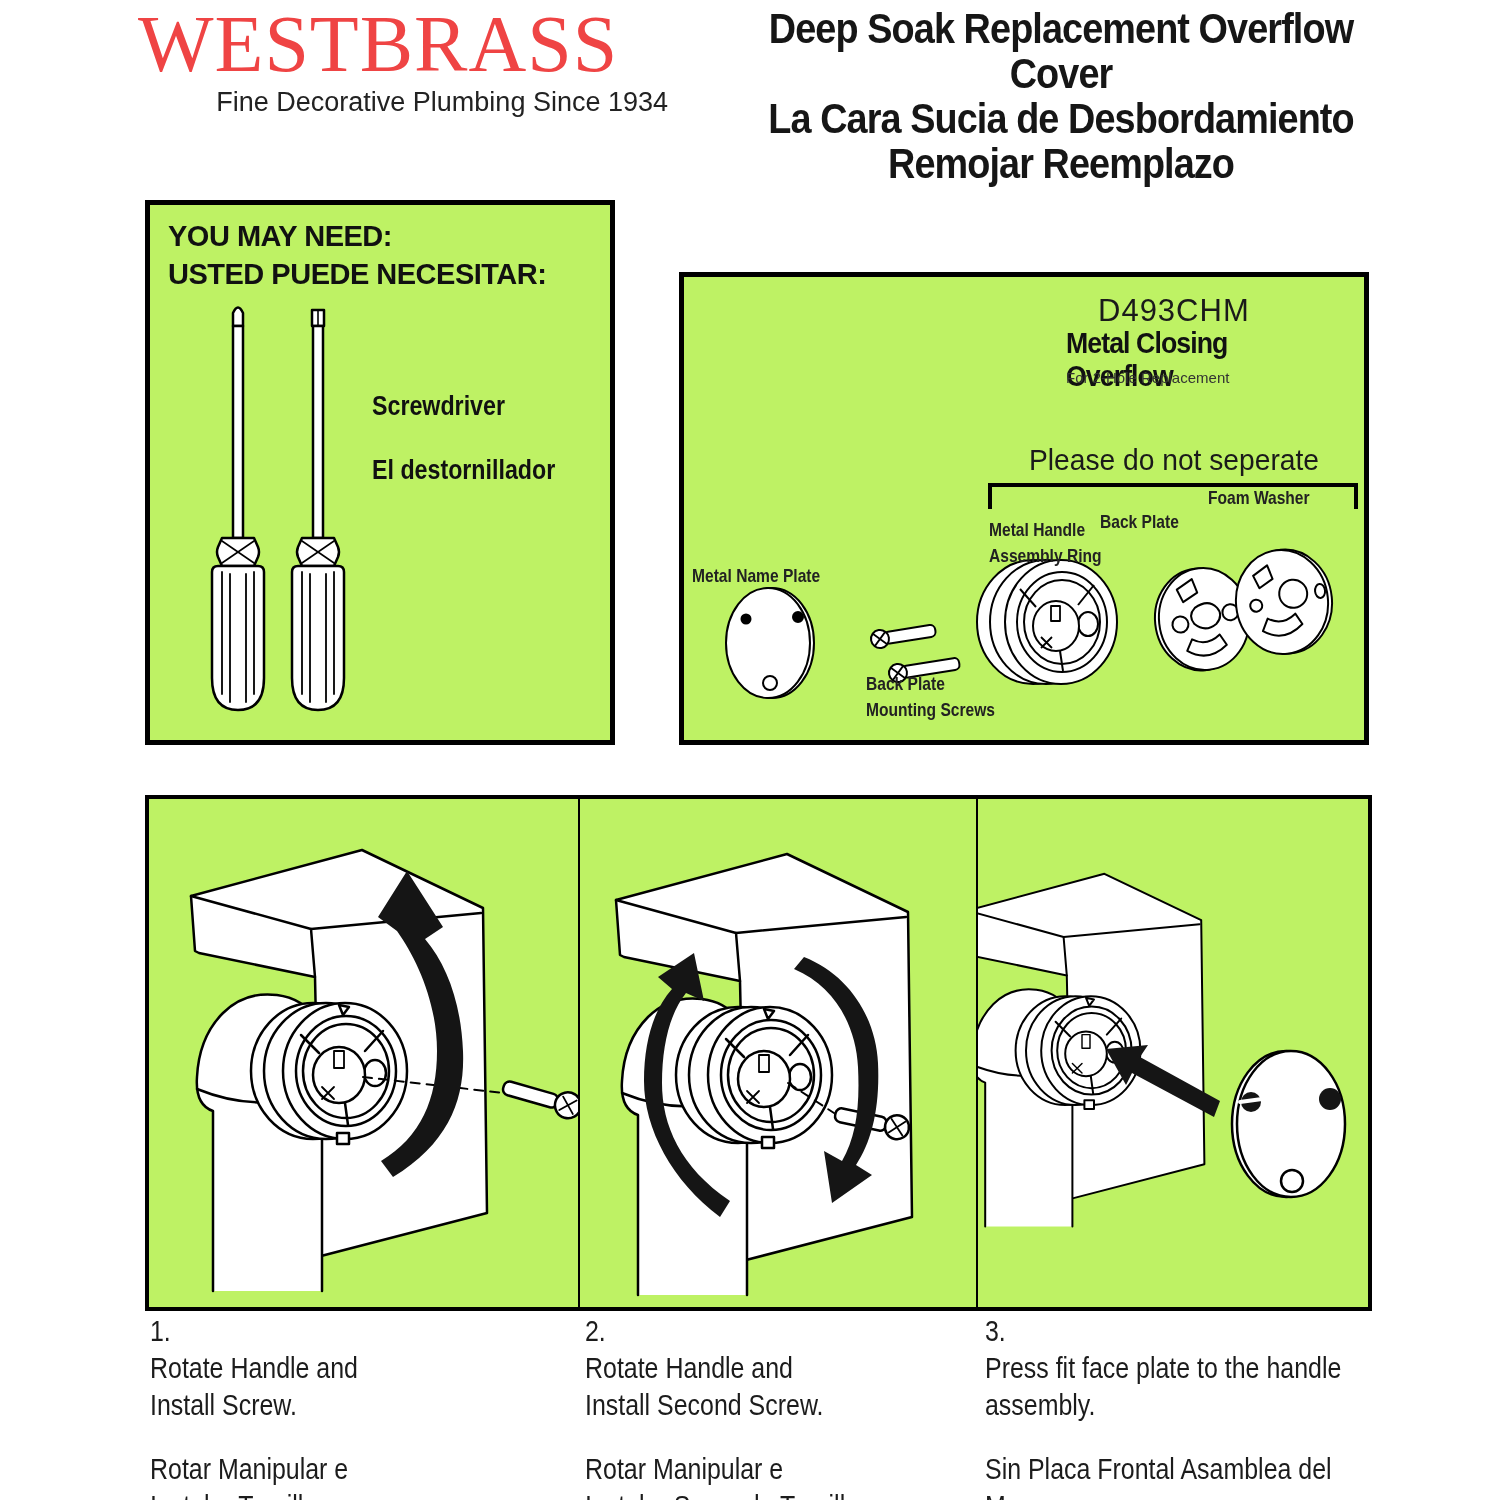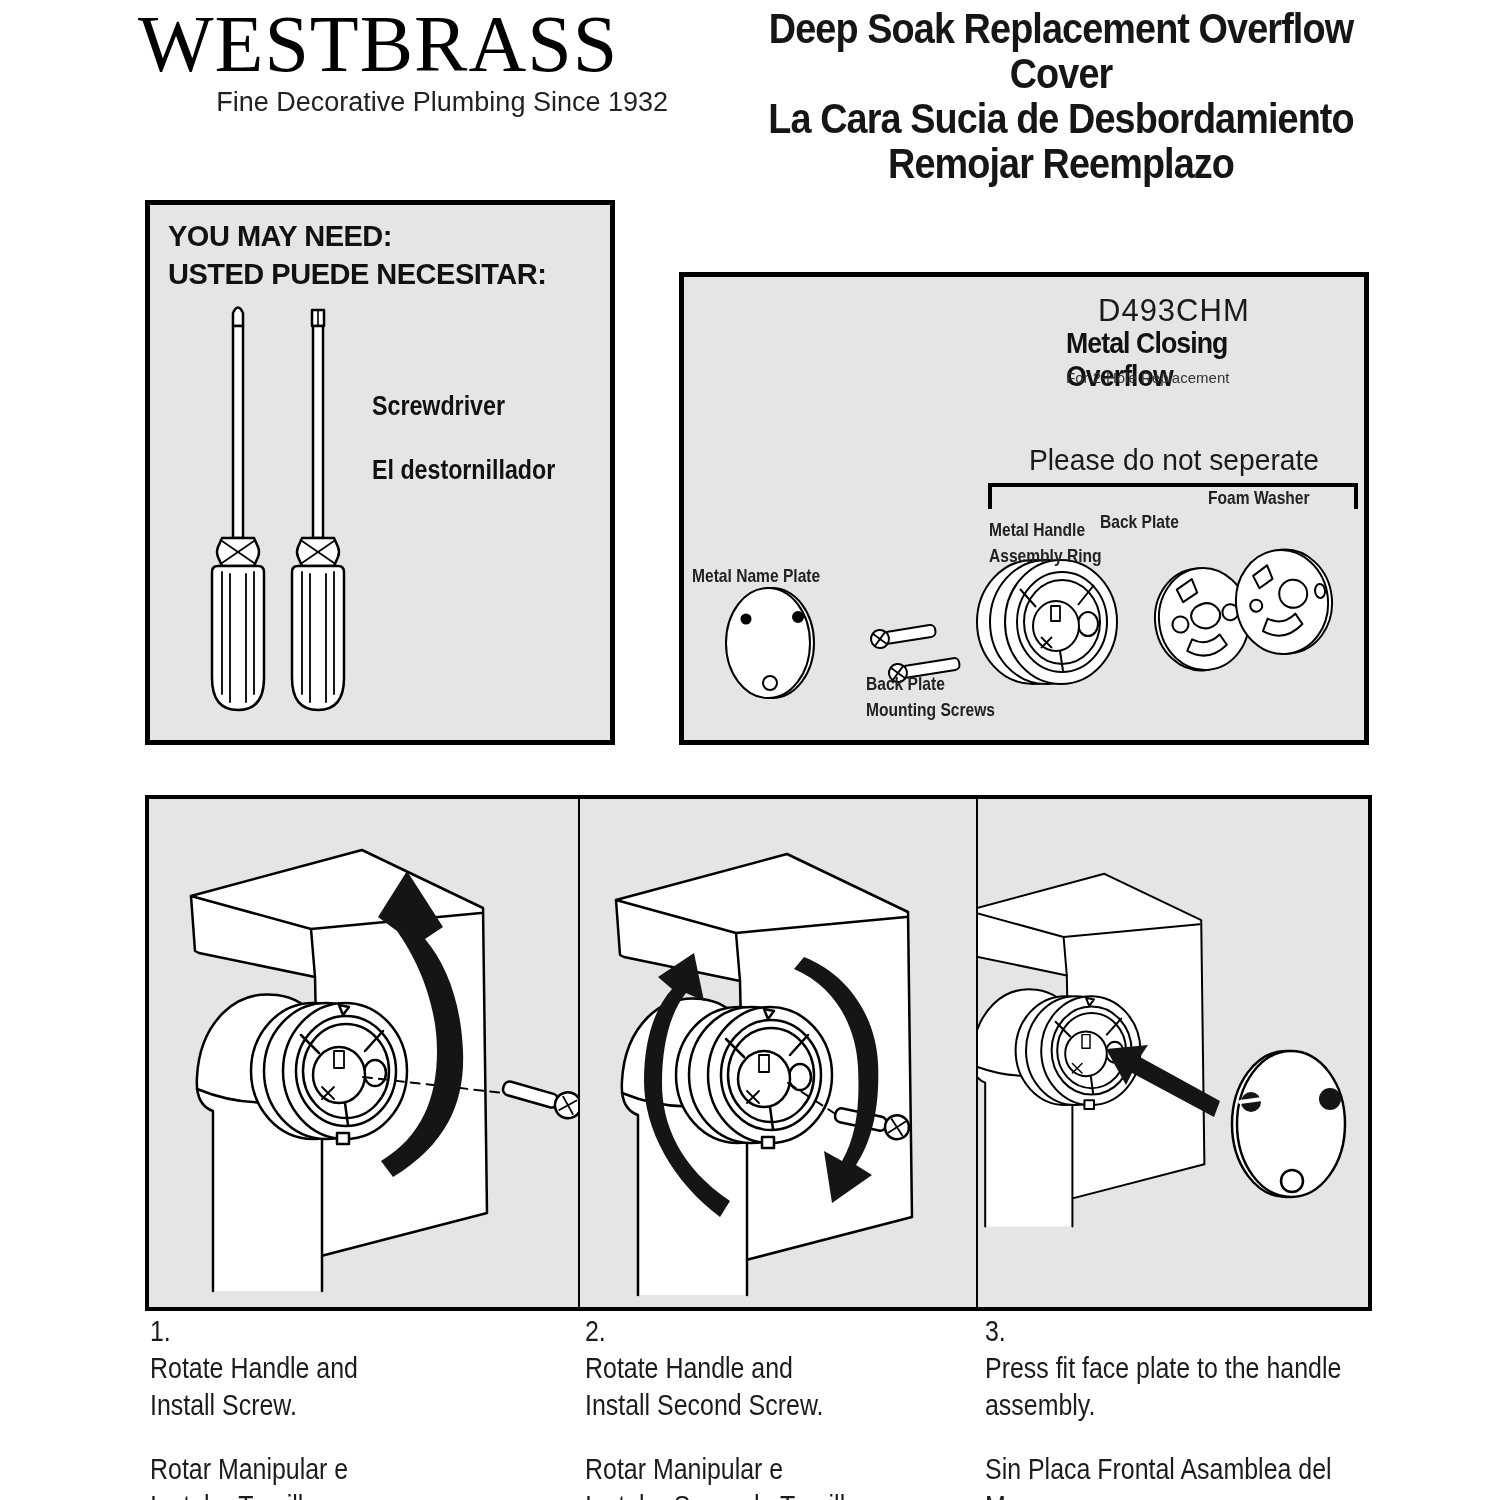--- a/index.html
+++ b/index.html
@@ -3,26 +3,26 @@
 <meta charset="utf-8">
 <style>
   html,body{margin:0;padding:0;}
   body{width:1500px;height:1500px;position:relative;background:#fff;overflow:hidden;
        font-family:"Liberation Sans",sans-serif;color:#111;}
   .abs{position:absolute;}
   .pre{white-space:pre-line;}
   
   .brand{left:138px;top:4px;width:530px;}
   .brand-name{font-family:"Liberation Serif","DejaVu Serif",serif;font-size:80px;font-weight:400;
-              letter-spacing:1px;line-height:1;color:#000000;}
+              letter-spacing:1px;line-height:1;color:#ef4444;}
   .brand-tagline{font-size:27px;color:#222;text-align:right;margin-top:3px;letter-spacing:0;}
   .title{left:700px;top:6px;width:722px;text-align:center;font-size:42px;font-weight:bold;
          line-height:45px;letter-spacing:-1px;transform:scaleX(.9);transform-origin:50% 0;color:#161616;}
   
-  .box{border:5px solid #000;background:#e5e5e5;}
+  .box{border:5px solid #000;background:#bef264;}
   .box1{left:145px;top:200px;width:460px;height:535px;}
   .box2{left:679px;top:272px;width:680px;height:463px;}
   .box3{left:145px;top:795px;width:1219px;height:508px;border-width:4px;}
   .ymn-heading{left:18px;top:12px;font-size:29px;font-weight:bold;line-height:38px;letter-spacing:-.5px;}
   .tool-en{left:222px;top:186px;font-size:27px;font-weight:bold;transform:scaleX(.86);transform-origin:0 0;}
   .tool-es{left:222px;top:250px;font-size:27px;font-weight:bold;transform:scaleX(.86);transform-origin:0 0;}
   .model{left:382px;top:16px;font-size:31px;letter-spacing:1px;color:#1a1a1a;margin-left:32px;}
   .pname{left:382px;top:50px;font-size:29px;font-weight:bold;letter-spacing:-1px;transform:scaleX(.92);transform-origin:0 0;}
   .psub{left:382px;top:92px;font-size:15px;color:#333;}
   .warn{left:300px;top:166px;width:380px;text-align:center;font-size:30px;transform:scaleX(.94);transform-origin:50% 0;color:#1a1a1a;}
@@ -35,21 +35,21 @@
   .step-num{font-size:29px;line-height:37px;}
   .step-en{font-size:29px;line-height:37px;}
   .step-es{font-size:29px;line-height:37px;margin-top:27px;}
   svg{display:block;}
 </style>
 </head>
 <body>
 
 <div class="abs brand">
   <div class="brand-name">WESTBRASS</div>
-  <div class="brand-tagline">Fine Decorative Plumbing Since 1932</div>
+  <div class="brand-tagline">Fine Decorative Plumbing Since 1934</div>
 </div>
 <div class="abs title pre">Deep Soak Replacement Overflow
 Cover
 La Cara Sucia de Desbordamiento
 Remojar Reemplazo</div>
 
 <div class="abs box box1">
   <div class="abs ymn-heading pre">YOU MAY NEED:
 USTED PUEDE NECESITAR:</div>
   <svg class="abs" style="left:50px;top:95px" width="170" height="425" viewBox="0 0 170 425" fill="none" stroke="#000" stroke-width="2.5" stroke-linejoin="round" stroke-linecap="round">

